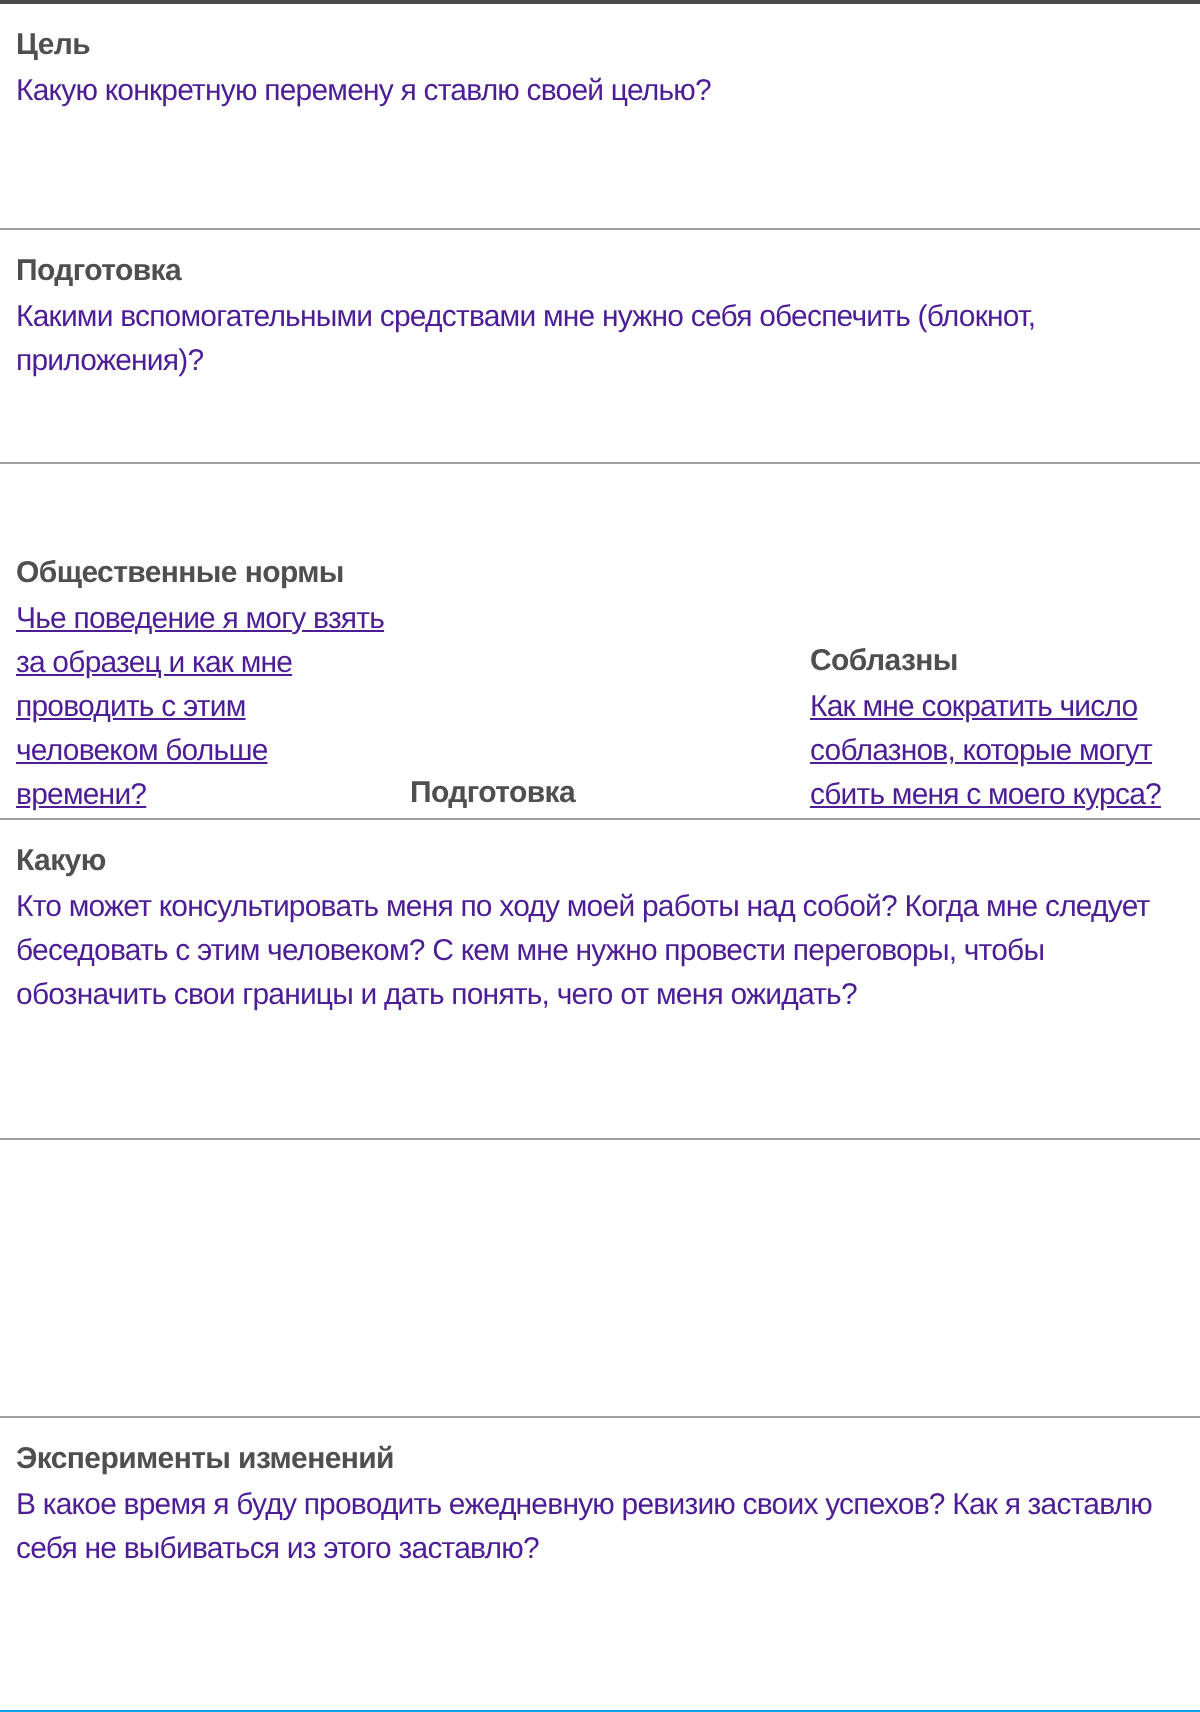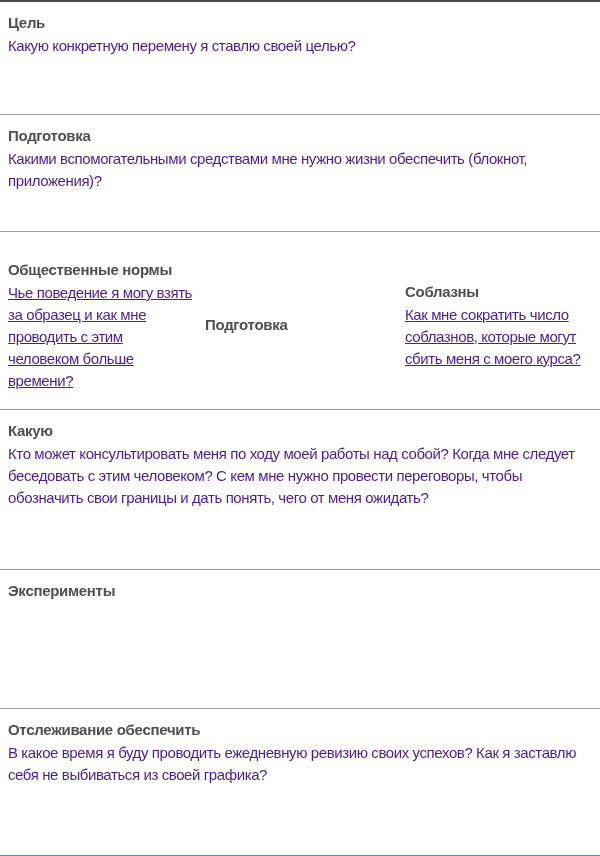--- a/index.html
+++ b/index.html
@@ -42,41 +42,41 @@
   
   .s1 { height: 113px; }
   .s2 { height: 117px; }
   .s3 { height: 178px; }
   .s4 { height: 160px; }
   .s5 { height: 139px; }
   .s6 { height: 136px; }
   .cols {
     display: flex;
     flex-direction: row;
-    align-items: center;
+    align-items: flex-end;
   }
   .col { box-sizing: border-box; }
   .col1 { width: 197px; }
   .col2 { width: 200px; }
   .col3 { width: 187px; }
   .col .sec-body { padding-right: 10px; text-decoration: underline; }
 </style>
 </head>
 <body>
 
 <div class="page">
 
   <div class="section s1">
     <h3 class="sec-title">Цель</h3>
     <p class="sec-body">Какую конкретную перемену я ставлю своей целью?</p>
   </div>
 
   <div class="section s2">
     <h3 class="sec-title">Подготовка</h3>
-    <p class="sec-body">Какими вспомогательными средствами мне нужно жизни обеспечить (блокнот, приложения)?</p>
+    <p class="sec-body">Какими вспомогательными средствами мне нужно себя обеспечить (блокнот, приложения)?</p>
   </div>
 
   <div class="section s3 cols">
     <div class="col col1">
       <h3 class="sec-title">Общественные нормы</h3>
       <p class="sec-body">Чье поведение я могу взять за образец и как мне проводить с этим человеком больше времени?</p>
     </div>
     <div class="col col2">
       <h3 class="sec-title">Подготовка</h3>
     </div>
@@ -85,21 +85,20 @@
       <p class="sec-body">Как мне сократить число соблазнов, которые могут сбить меня с моего курса?</p>
     </div>
   </div>
 
   <div class="section s4">
     <h3 class="sec-title">Какую</h3>
     <p class="sec-body">Кто может консультировать меня по ходу моей работы над собой? Когда мне следует беседовать с этим человеком? С кем мне нужно провести переговоры, чтобы обозначить свои границы и дать понять, чего от меня ожидать?</p>
   </div>
 
   <div class="section s5">
-    <h3 class="sec-title">Эксперименты</h3>
   </div>
 
   <div class="section s6">
-    <h3 class="sec-title">Отслеживание обеспечить</h3>
-    <p class="sec-body">В какое время я буду проводить ежедневную ревизию своих успехов? Как я заставлю себя не выбиваться из своей графика?</p>
+    <h3 class="sec-title">Эксперименты изменений</h3>
+    <p class="sec-body">В какое время я буду проводить ежедневную ревизию своих успехов? Как я заставлю себя не выбиваться из этого заставлю?</p>
   </div>
 
 </div>
 
 </body></html>

